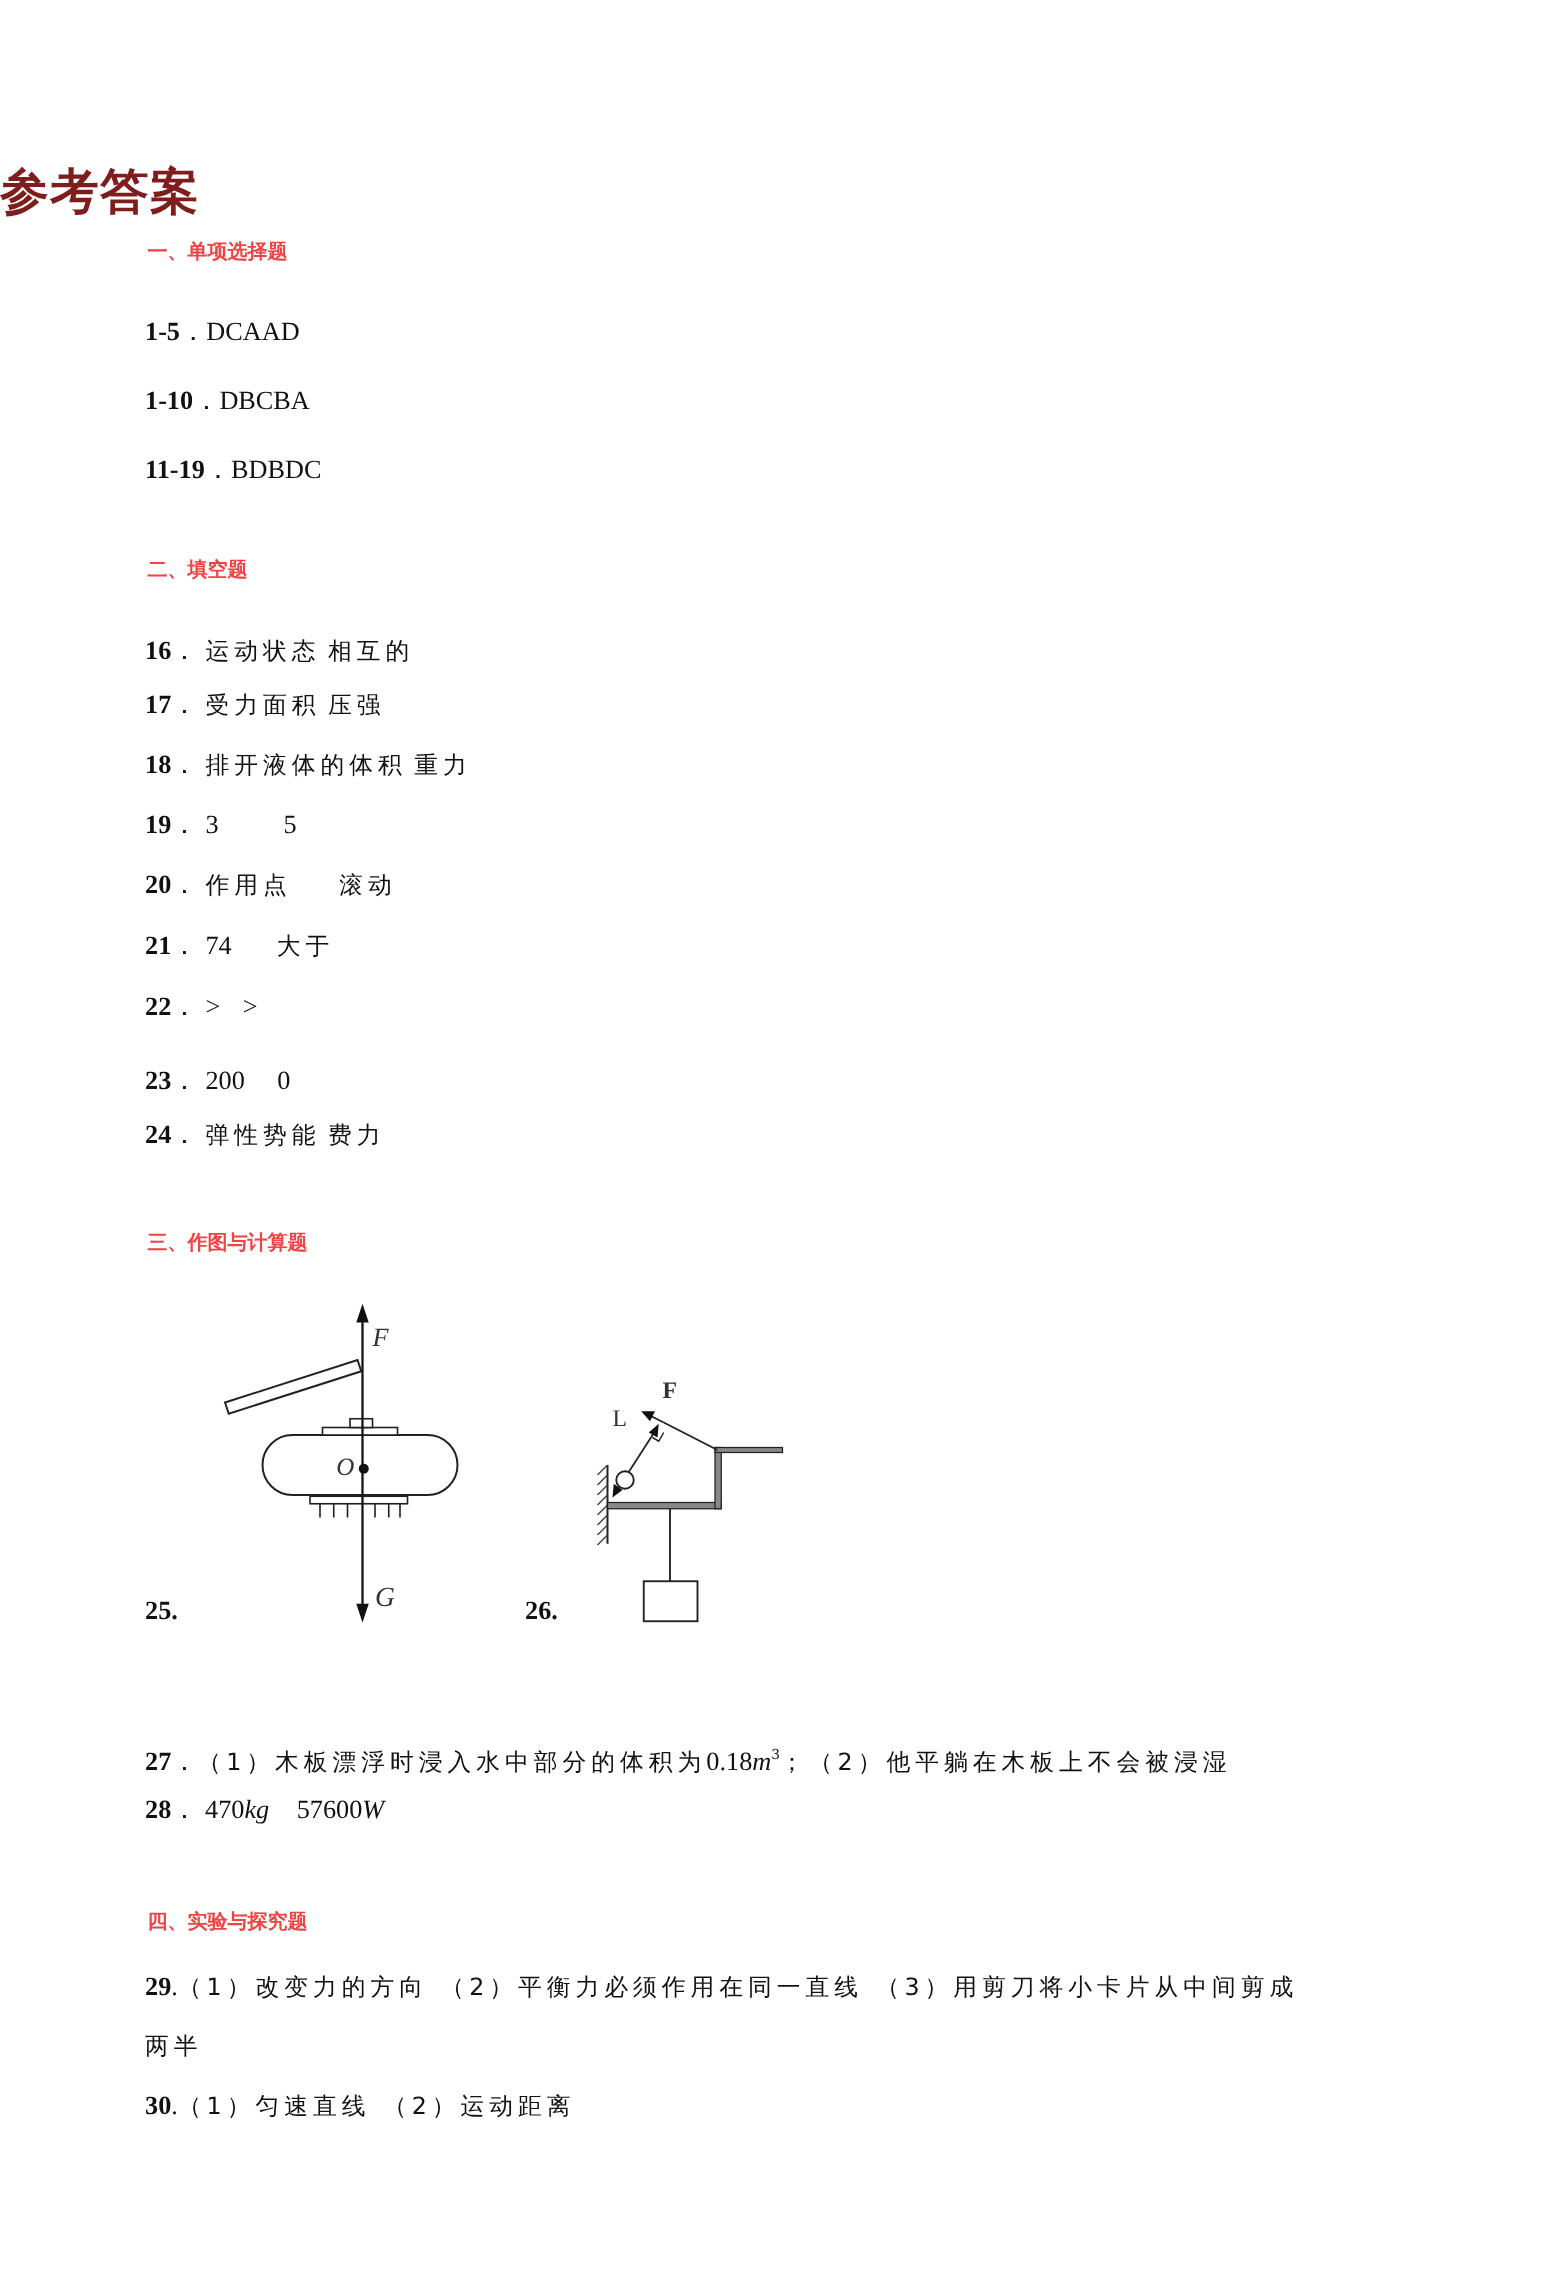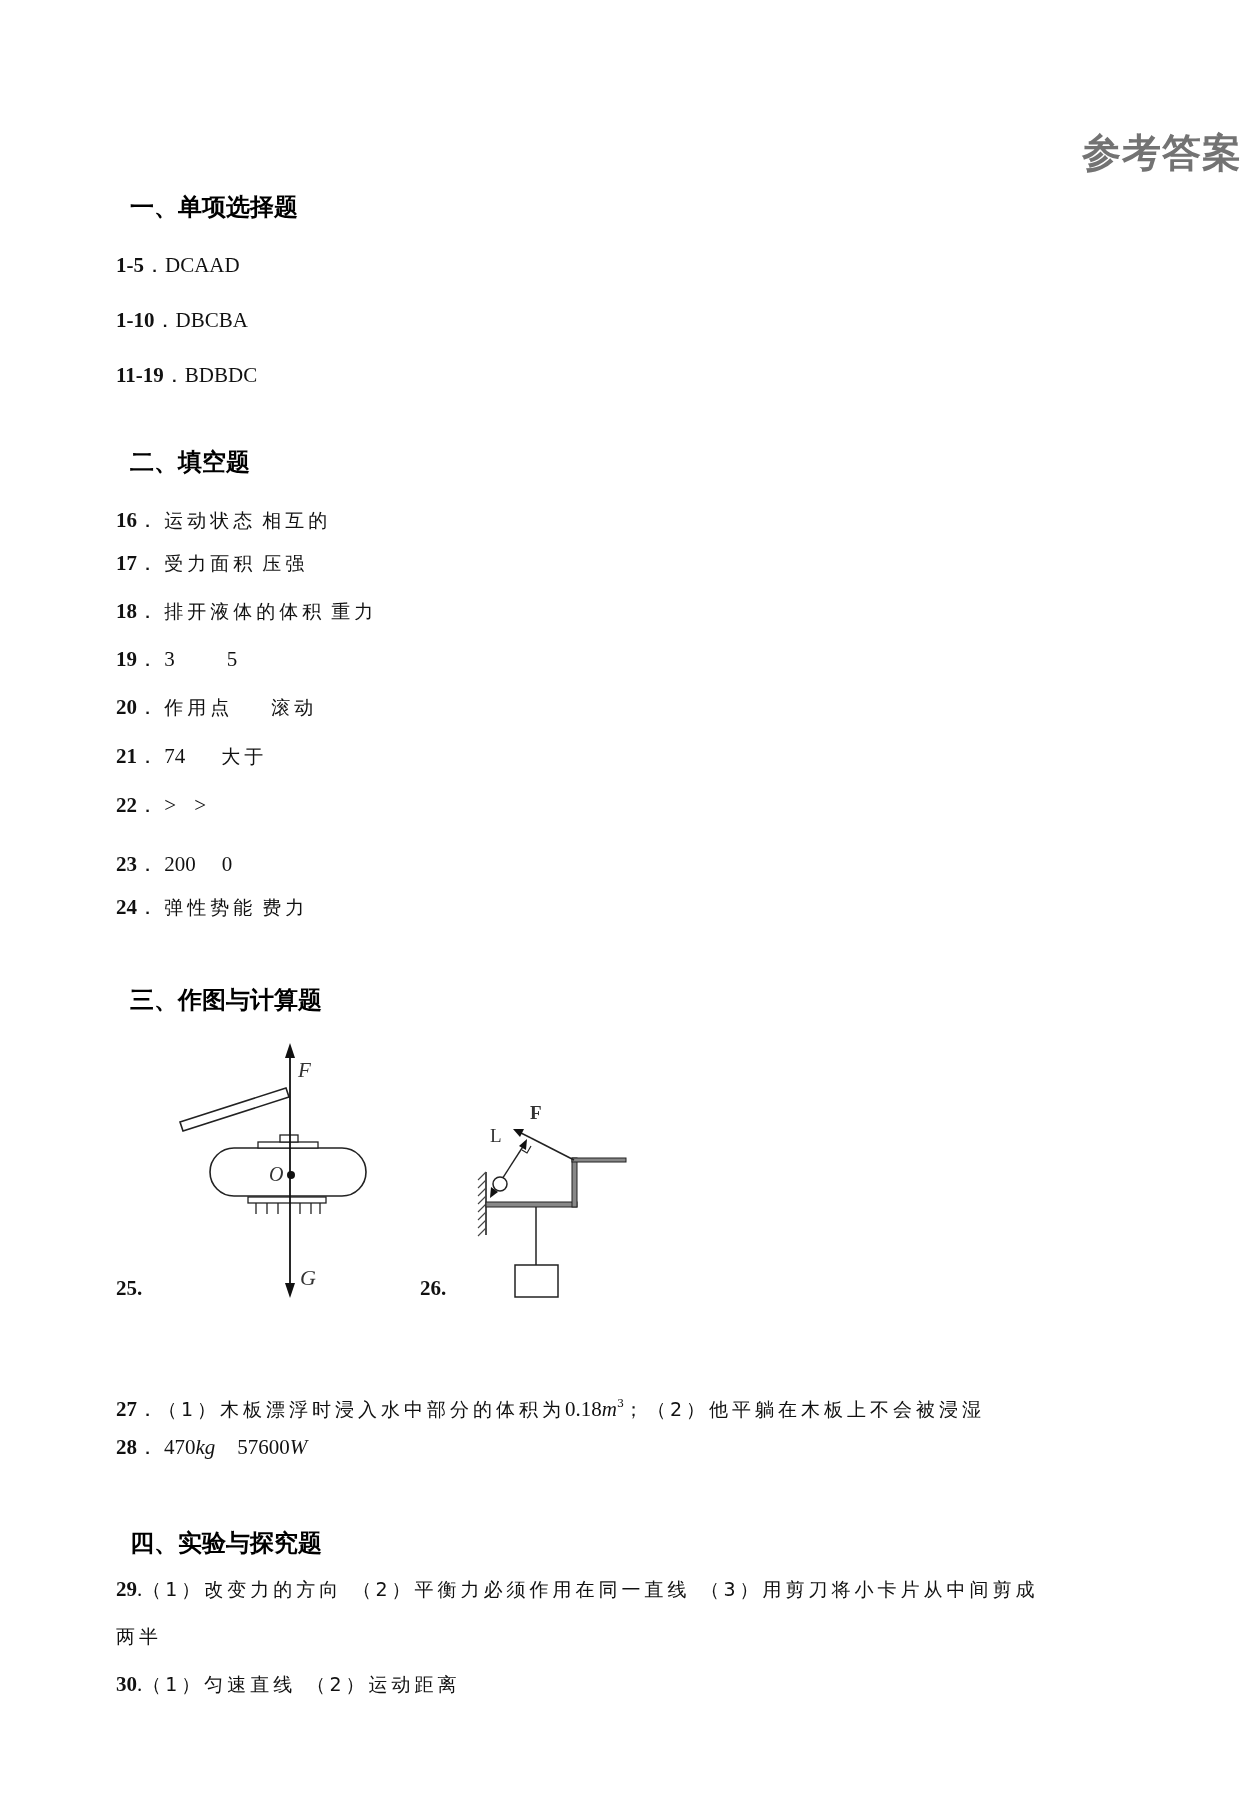--- a/index.html
+++ b/index.html
@@ -1,21 +1,21 @@
 <!DOCTYPE html>
 <html><head>
 <meta charset="utf-8">
 <style>
   html, body { margin: 0; padding: 0; background: #ffffff; }
   body { width: 1242px; height: 1818px; position: relative; overflow: hidden;
          font-family: "DejaVu Serif", "Liberation Serif", serif; color: #111; }
   .abs { position: absolute; white-space: nowrap; }
-  .title { left: 0; width: 1242px; top: 126px; text-align: right;
-           font-family: "DejaVu Sans", sans-serif; font-size: 39px; font-weight: bold; letter-spacing: 1px; color: #737373; }
-  .section { left: 130px; font-family: "DejaVu Sans", sans-serif; font-size: 24px; font-weight: bold; color: #000000; }
+  .title { left: 0; width: 1242px; top: 126px; text-align: left;
+           font-family: "DejaVu Sans", sans-serif; font-size: 39px; font-weight: bold; letter-spacing: 1px; color: #7f1d1d; }
+  .section { left: 118px; font-family: "DejaVu Sans", sans-serif; font-size: 16px; font-weight: bold; color: #ef4444; }
   .line { left: 116px; font-size: 20px; line-height: 24px; }
   .num { font-family: "Liberation Serif", serif; font-weight: bold; font-size: 21px; }
   .ans { font-family: "Liberation Serif", serif; font-size: 21px; }
   .cjk { font-family: "DejaVu Sans", sans-serif; font-size: 19px; letter-spacing: 4px; }
   .gap { display: inline-block; }
   .it { font-style: italic; }
   sup { font-size: 11px; vertical-align: 9px; }
   .footer { left: 0; width: 1242px; top: 1858px; text-align: center;
             font-family: "DejaVu Sans", sans-serif; font-size: 17px; color: #333; }
   .footer b { font-weight: bold; }

